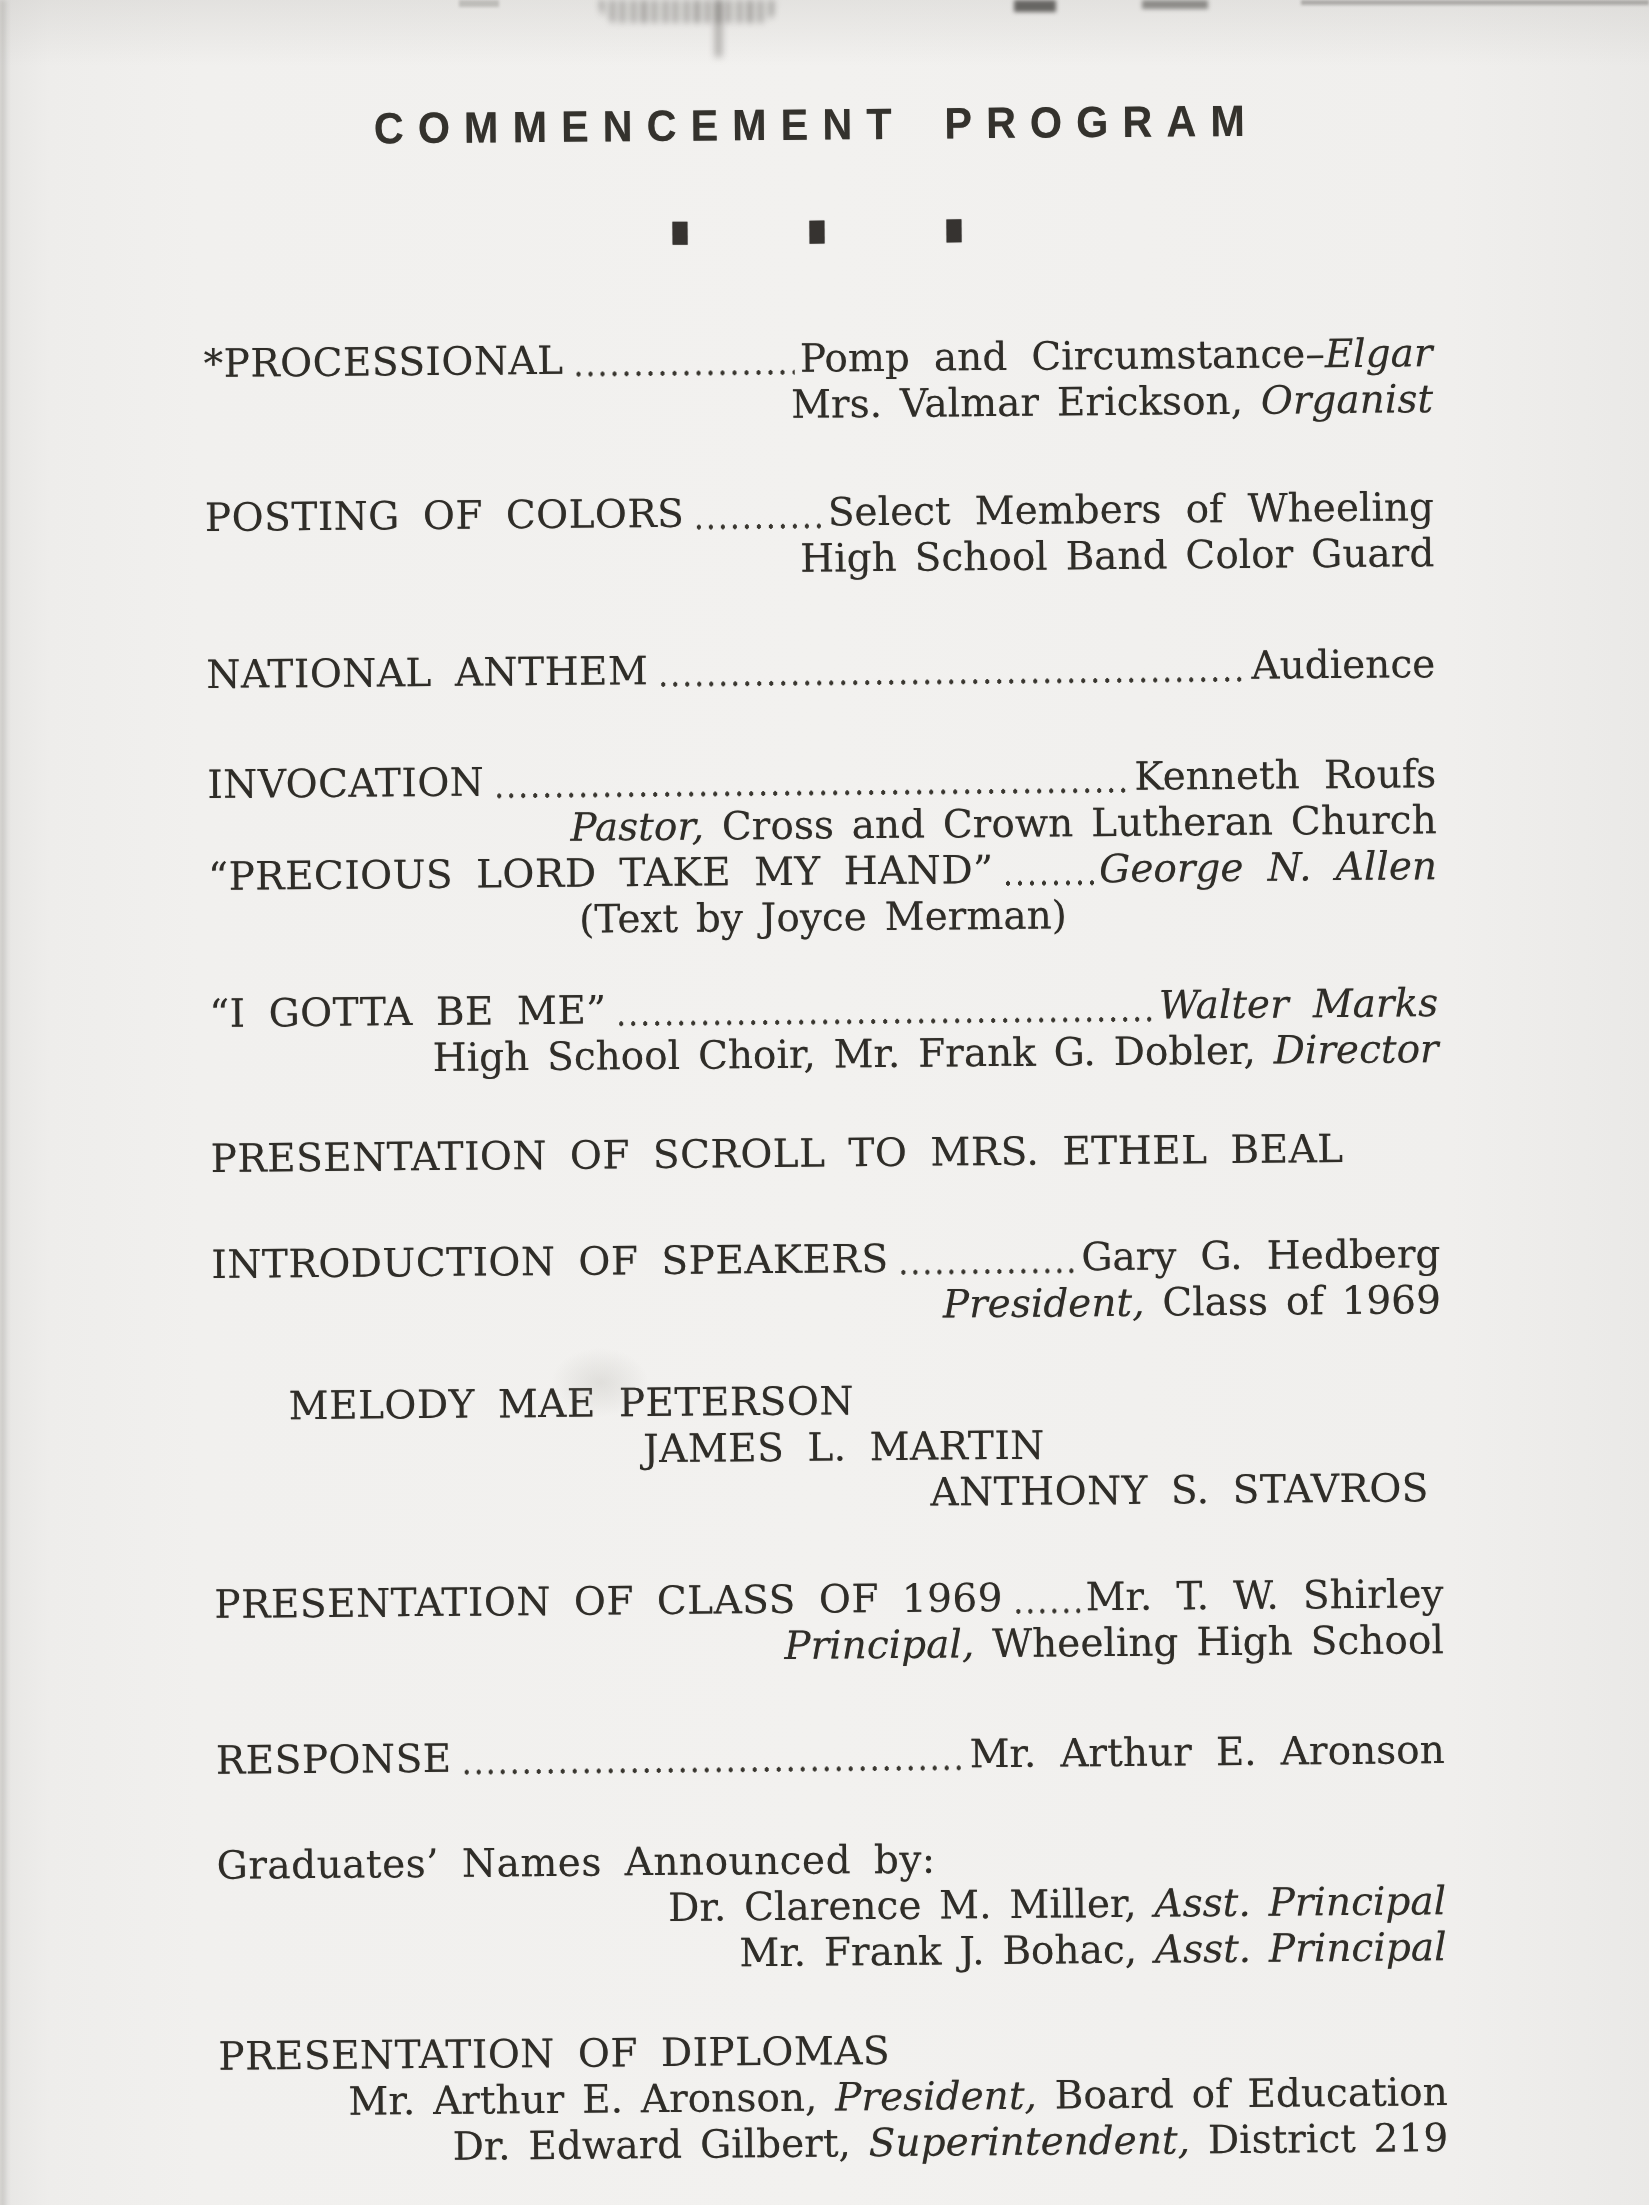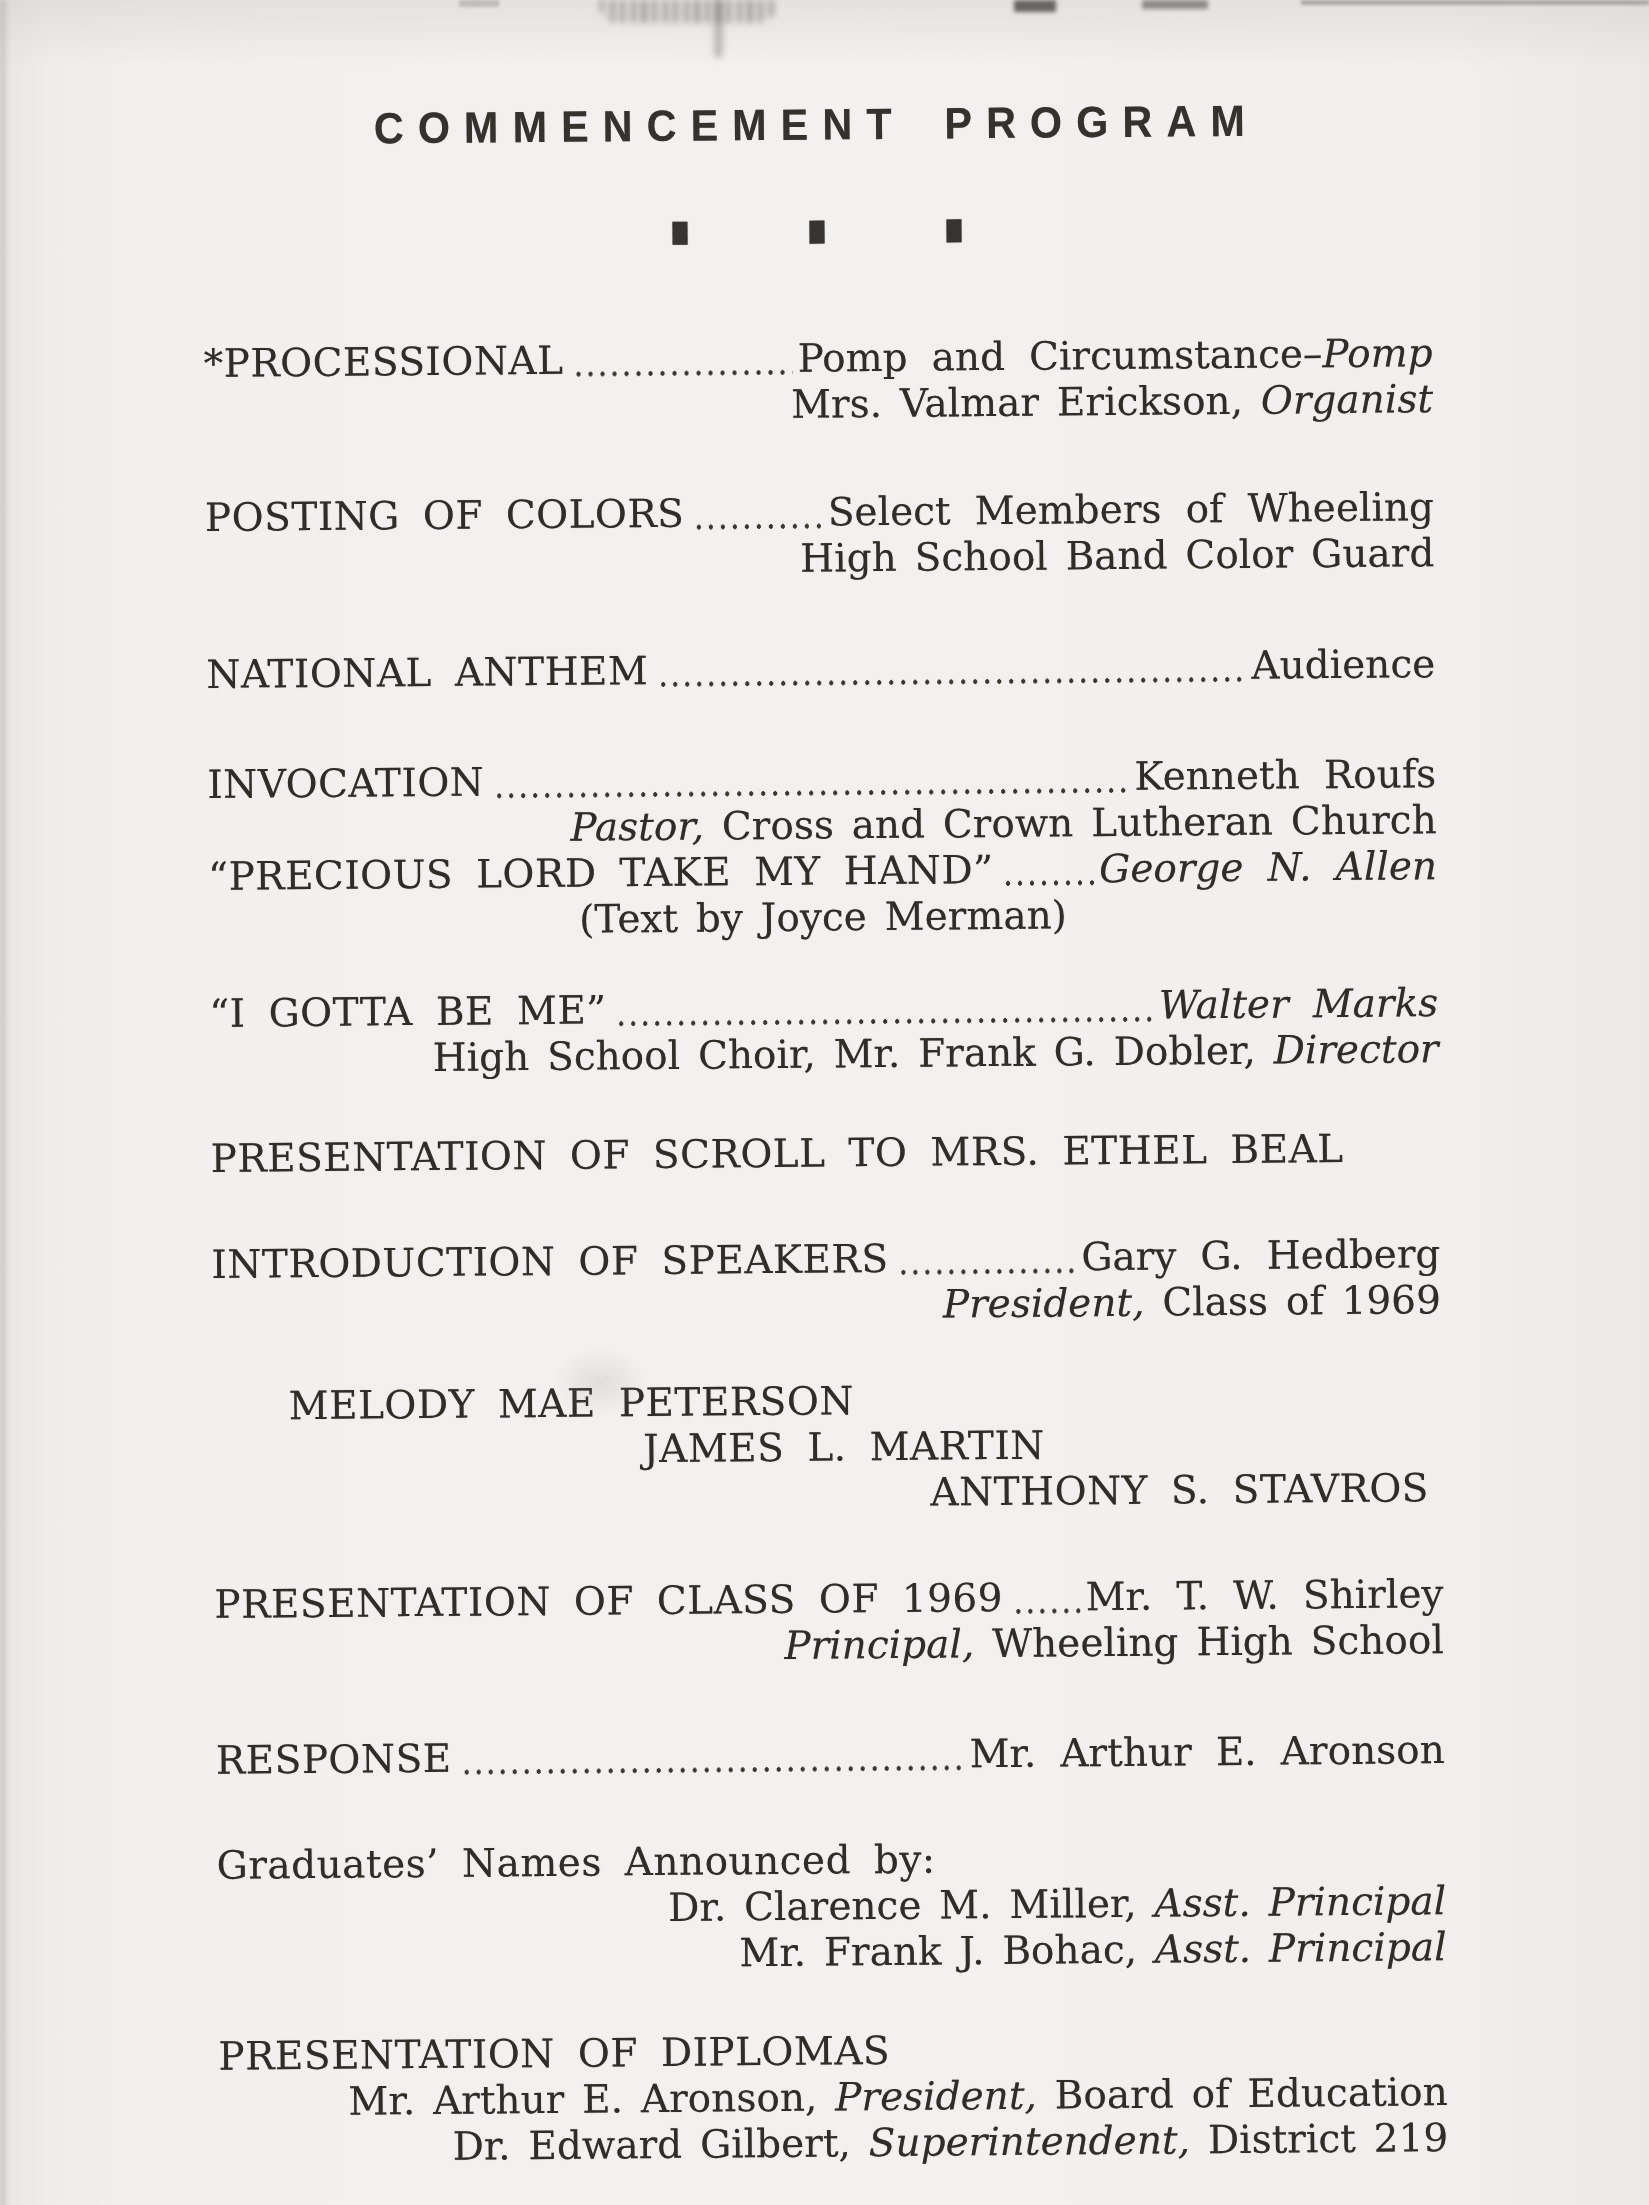--- a/index.html
+++ b/index.html
@@ -53,21 +53,21 @@
     <div class="ornament" id="ornament">
         <div class="sq"></div>
         <div class="sq"></div>
         <div class="sq"></div>
       </div>
     <div class="prog" id="program">
         <div class="block" style="margin-top: 92px;">
           <div class="row">
             <span class="u lbl">*PROCESSIONAL</span>
             <span class="leader"></span>
-            <span class="rt"><span>Pomp and Circumstance–</span><span class="it">Pomp</span></span>
+            <span class="rt"><span>Pomp and Circumstance–</span><span class="it">Elgar</span></span>
           </div>
           <div class="sub right"><span>Mrs. Valmar Erickson, </span><span class="it">Organist</span></div>
         </div>
         <div class="block" style="margin-top: 62px;">
           <div class="row">
             <span class="u lbl">POSTING OF COLORS</span>
             <span class="leader"></span>
             <span class="rt"><span>Select Members of Wheeling</span></span>
           </div>
           <div class="sub right"><span>High School Band Color Guard</span></div>

